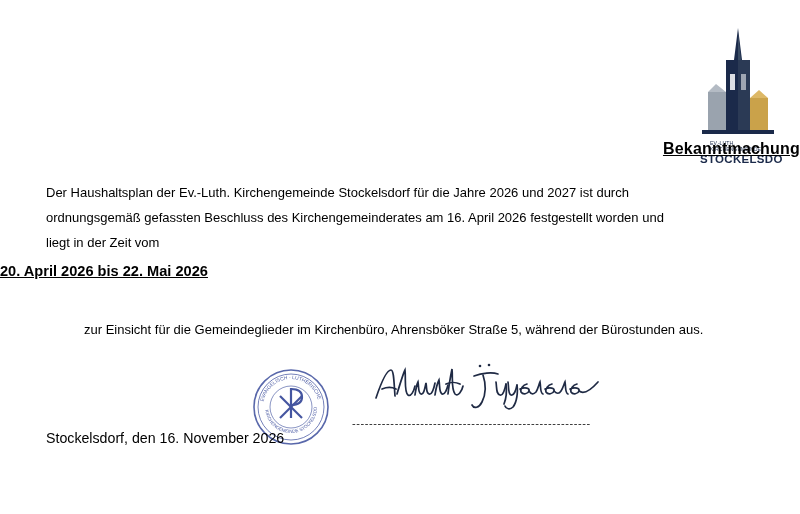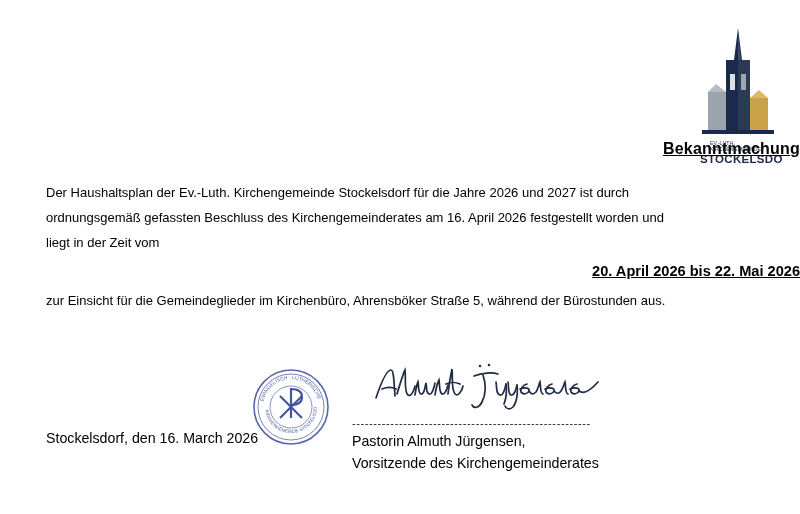--- a/index.html
+++ b/index.html
@@ -47,28 +47,28 @@
 
   
   .para {
     position: absolute;
     left: 46px;
     width: 640px;
     font-size: 13px;
     line-height: 25px;
   }
   .para-1 { top: 180px; }
-  .para-3 { top: 288px; }
+  .para-3 { top: 317px; margin-left: 38px; }
 
   .center-line {
     position: absolute;
     top: 263px;
     left: 0;
     width: 100%;
-    text-align: right;
+    text-align: left;
     font-size: 14.6px;
     font-weight: bold;
     text-decoration: underline;
   }
 
   
   .stamp {
     position: absolute;
     left: 250px;
     top: 366px;
@@ -207,20 +207,16 @@
         <path d="M175,31 C180,29 185,30 184,33 C183,36 178,37 176,34 C175,31 178,27 182,26"></path>
         <path d="M184,33 C187,36 189,36 191,33 C193,30 194,26 195,24 C196,30 195,35 198,36"></path>
         <path d="M200,31 C205,29 210,30 209,33 C208,36 203,37 201,34 C200,31 203,27 207,26"></path>
         <path d="M209,33 C213,36 220,33 228,24"></path>
       </g>
     </svg>
   </div>
 
   <div class="sig-rule">--------------------------------------------------------</div>
 
-  <div class="footer-left">Stockelsdorf, den 16. March 2026</div>
-
-  <div class="footer-right">
-    <div>Pastorin Almuth Jürgensen,</div>
-    <div>Vorsitzende des Kirchengemeinderates</div>
-  </div>
+  <div class="footer-left">Stockelsdorf, den 16. November 2026</div>
+
 
 </div>
 
 </body></html>

